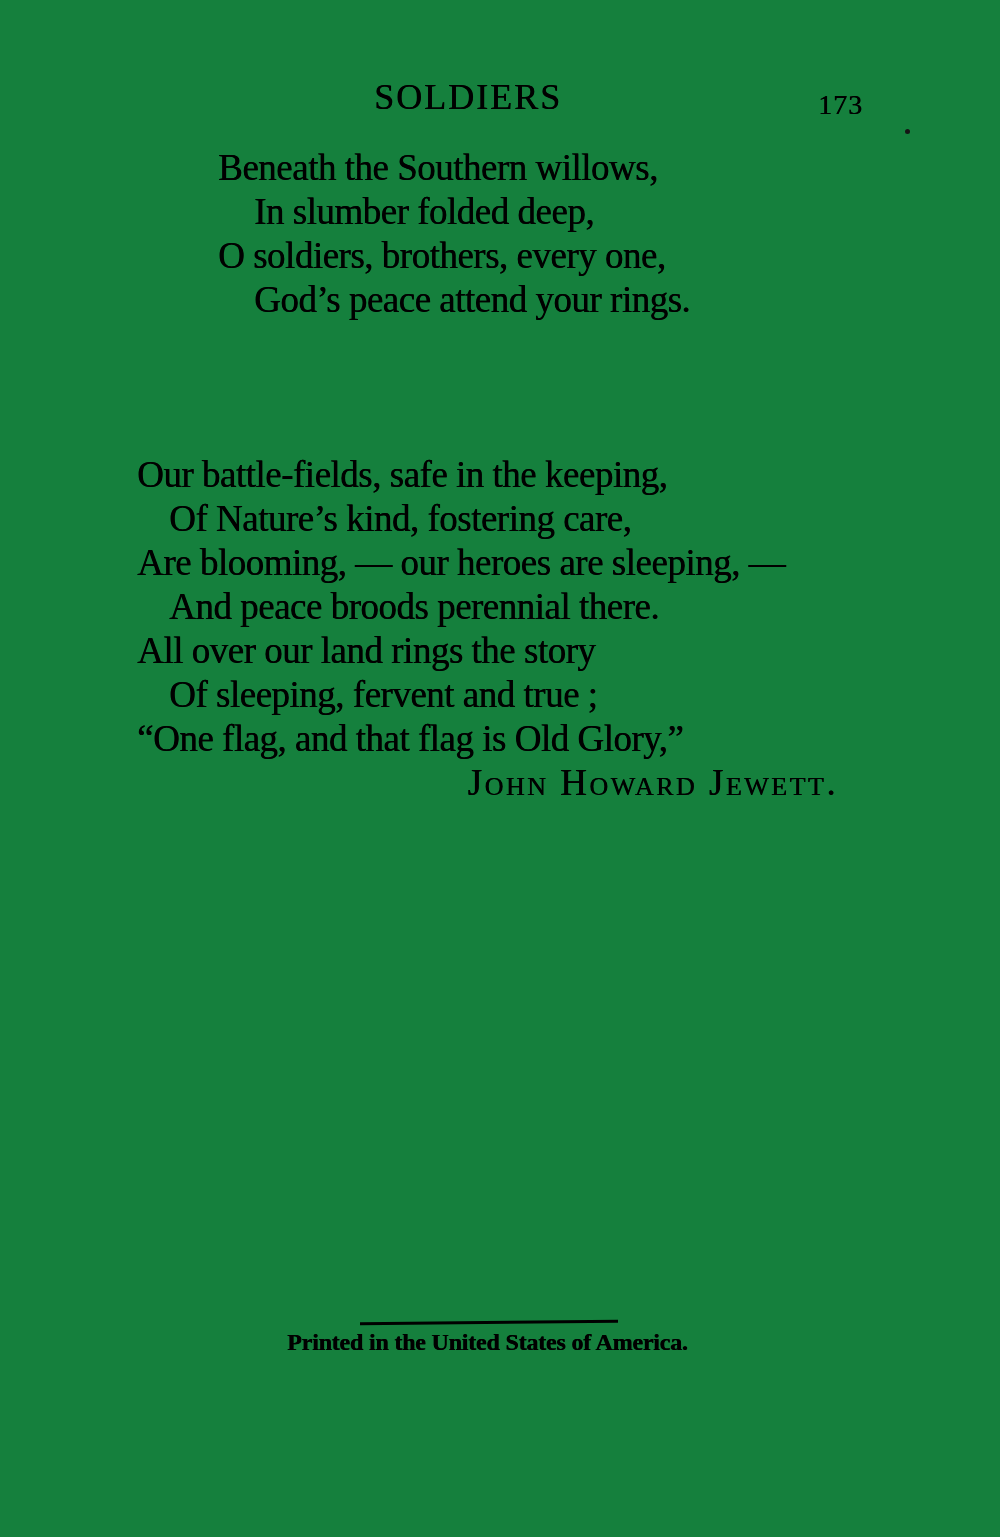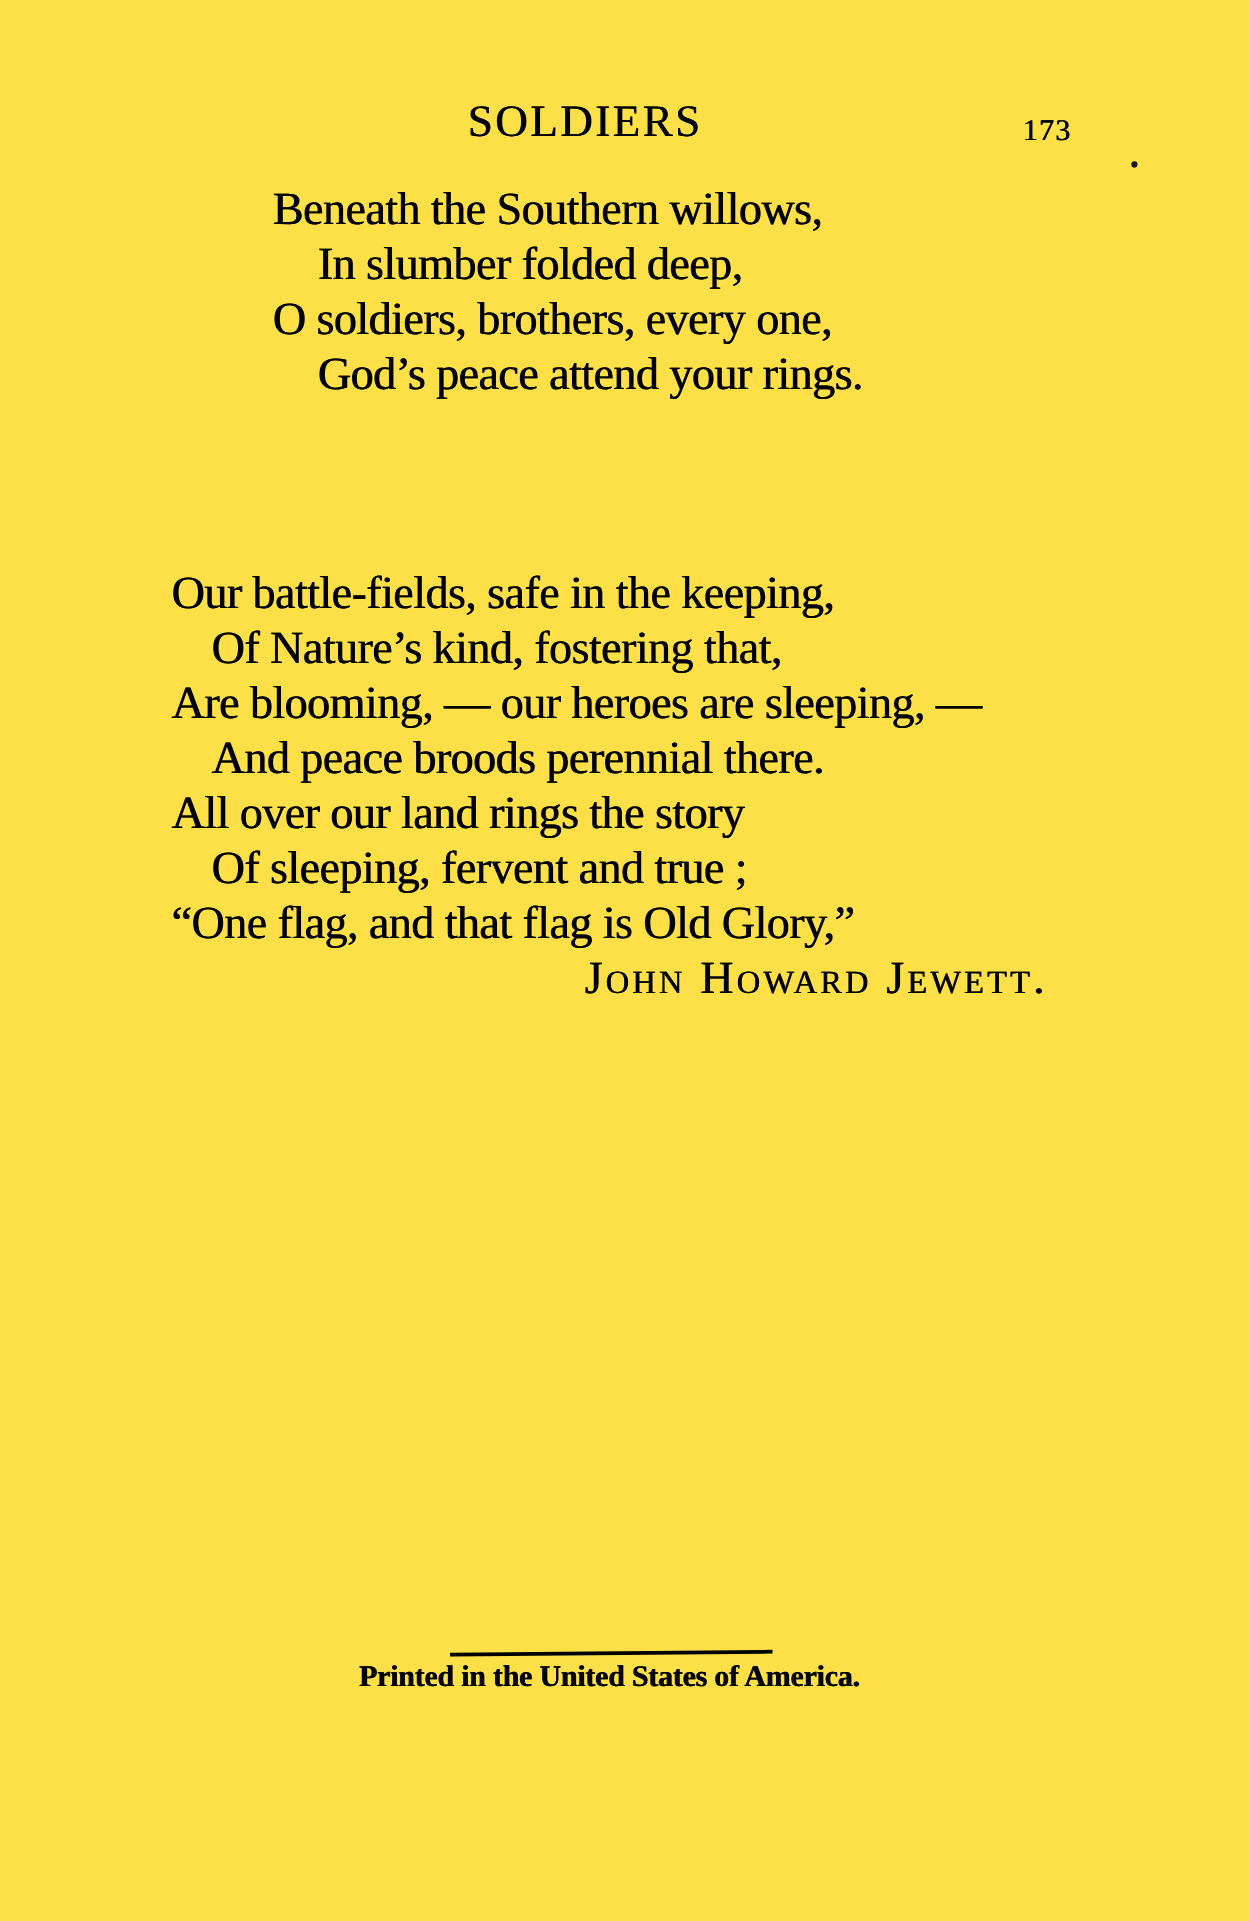--- a/index.html
+++ b/index.html
@@ -11,41 +11,41 @@
     width: 1000px;
     height: 1537px;
     position: relative;
     overflow: hidden;
     font-family: "Liberation Serif", "DejaVu Serif", serif;
     color: #000000;
   }
   .page {
     position: absolute;
     inset: 0;
-    background: #fde047;
+    background: #15803d;
   }
   
   .ink {
     text-shadow: 0.5px 0 0 currentColor;
   }
 
   .title {
     position: absolute;
     left: 374px;
     top: 75px;
     font-size: 36px;
     line-height: 44px;
     letter-spacing: 2px;
     white-space: nowrap;
   }
   .pagenum {
     position: absolute;
     left: 818px;
     top: 83px;
-    font-size: 24px;
+    font-size: 28px;
     line-height: 44px;
     letter-spacing: 1px;
   }
   .speck {
     position: absolute;
     left: 905px;
     top: 129px;
     width: 5px;
     height: 5px;
     background: #151515;
@@ -113,21 +113,21 @@
 
   <div class="poem poem1 ink">
     <span class="line">Beneath the Southern willows,</span>
     <span class="line indent">In slumber folded deep,</span>
     <span class="line">O soldiers, brothers, every one,</span>
     <span class="line indent">God’s peace attend your rings.</span>
   </div>
 
   <div class="poem poem2 ink">
     <span class="line">Our battle-fields, safe in the keeping,</span>
-    <span class="line indent">Of Nature’s kind, fostering that,</span>
+    <span class="line indent">Of Nature’s kind, fostering care,</span>
     <span class="line">Are blooming, — our heroes are sleeping, —</span>
     <span class="line indent">And peace broods perennial there.</span>
     <span class="line">All over our land rings the story</span>
     <span class="line indent">Of sleeping, fervent and true ;</span>
     <span class="line">“One flag, and that flag is Old Glory,”</span>
     <span class="attribution">John Howard Jewett.</span>
   </div>
 
   <div class="footer-rule"></div>
   <div class="imprint ink">Printed in the United States of America.</div>

